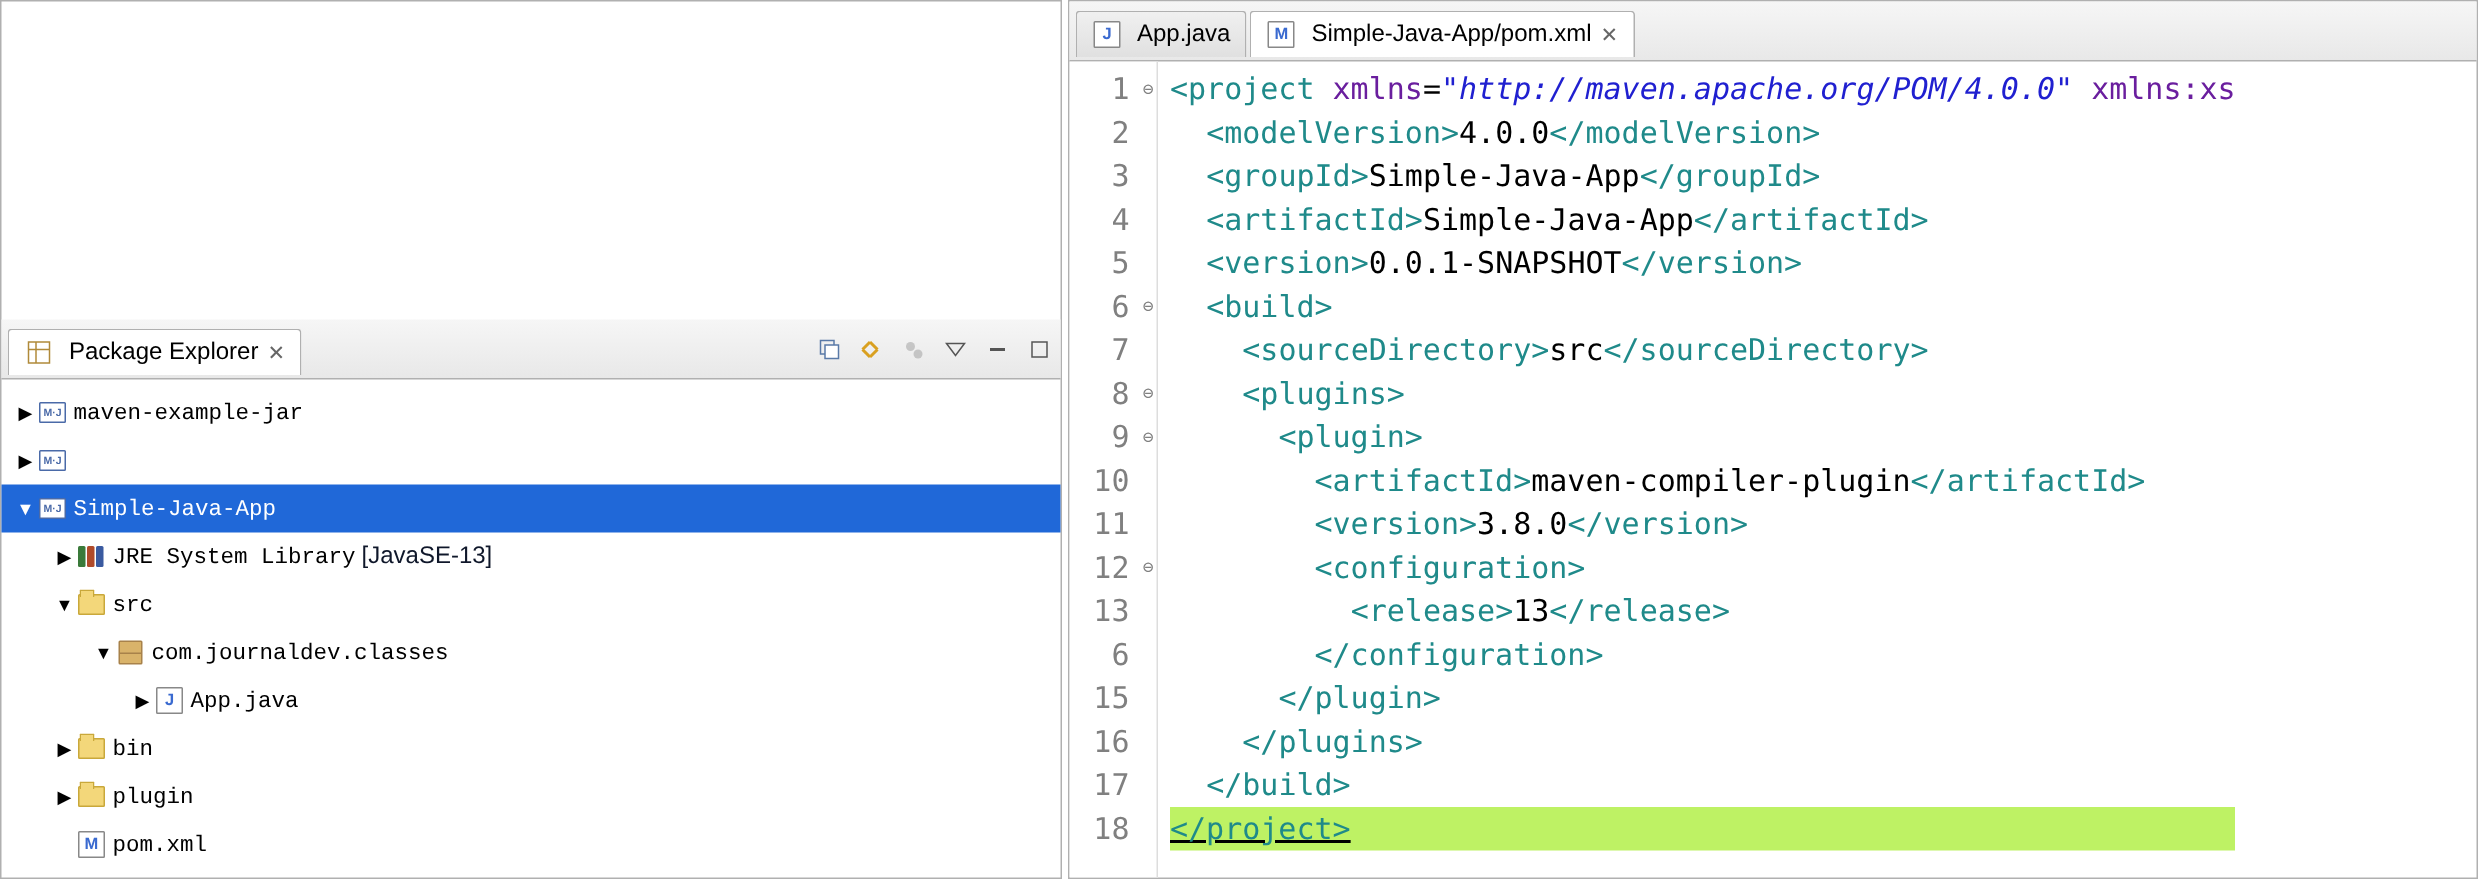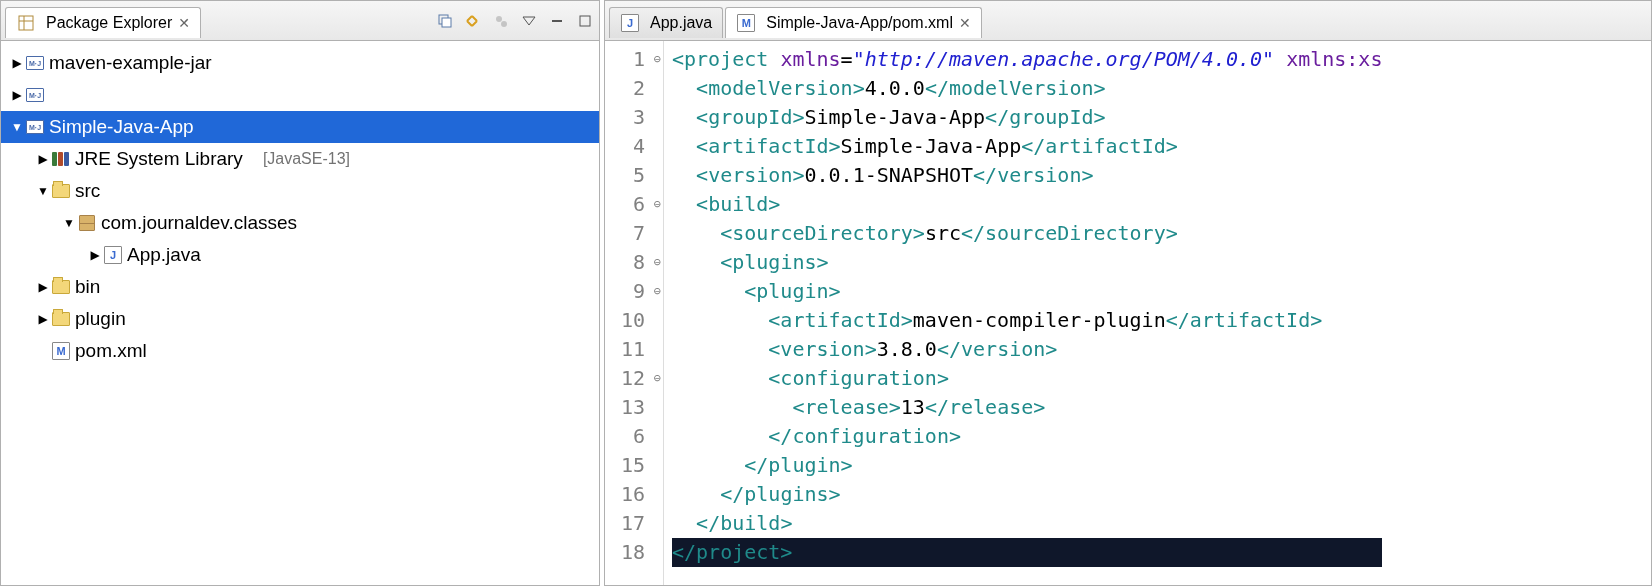--- a/index.html
+++ b/index.html
@@ -1,43 +1,43 @@
 <!DOCTYPE html>
 <html><head>
 <meta charset="utf-8">
 <style>
 * { box-sizing: border-box; margin: 0; padding: 0; }
 body { font-family: -apple-system, "Segoe UI", Arial, sans-serif; font-size: 16px; background: #fff; display: flex; height: 586px; width: 1652px; overflow: hidden; }
 .panel { border: 1px solid #b0b0b0; display: flex; flex-direction: column; }
-.left-panel { width: 600px; margin-right: 4px; }
+.left-panel { width: 708px; margin-right: 4px; justify-content: flex-end; }
 .right-panel { flex: 1; }
 .tab-bar { display: flex; align-items: center; background: linear-gradient(#f6f6f6,#e8e8e8); border-bottom: 1px solid #b0b0b0; height: 40px; padding: 0 4px; }
 .tab { display: flex; align-items: center; gap: 6px; padding: 6px 10px; background: #fff; border: 1px solid #b0b0b0; border-bottom: none; border-radius: 3px 3px 0 0; margin-top: 4px; margin-right: 2px; cursor: pointer; }
 .tab.inactive { background: linear-gradient(#f0f0f0,#e0e0e0); }
 .tab-close { font-size: 14px; color: #666; }
 .toolbar-icons { margin-left: auto; display: flex; gap: 8px; align-items: center; }
 .tbicon { width: 20px; height: 20px; display: inline-flex; align-items: center; justify-content: center; cursor: pointer; }
 .tree { padding: 6px 0; user-select: none; }
 .tree-row { display: flex; align-items: center; height: 32px; padding-left: 8px; cursor: pointer; white-space: nowrap; }
 .tree-row.selected { background: #2068d8; color: #fff; }
 .tree-arrow { width: 16px; text-align: center; font-size: 12px; }
 .tree-icon { width: 20px; display: inline-flex; align-items: center; justify-content: center; margin-right: 4px; }
-.tree-label { font-size: 19px; }
-.tree-suffix { color: #737373; margin-left: 20px; }
+.tree-label { font-size: 15px; font-family: Liberation Mono, monospace; }
+.tree-suffix { color: #0f172a; margin-left: 4px; }
 .indent-1 { padding-left: 34px; }
 .indent-2 { padding-left: 60px; }
 .indent-3 { padding-left: 86px; }
 .editor-body { display: flex; flex: 1; overflow: hidden; font-family: "Menlo","Monaco","Consolas",monospace; font-size: 20px; }
 .gutter { background: #fff; border-right: 1px solid #ddd; text-align: right; padding-top: 4px; }
 .gutter-row { height: 29px; line-height: 29px; display: flex; justify-content: flex-end; align-items: center; padding-right: 2px; }
 .gutter-num { color: #808080; width: 40px; }
 .fold { width: 16px; color: #808080; font-size: 12px; }
 .code { padding: 4px 8px 4px 8px; white-space: pre; }
 .code-line { height: 29px; line-height: 29px; }
-.code-line.current { background: #0f172a; }
+.code-line.current { background: #bef264; text-decoration: underline; }
 .tag { color: #1f8a8a; }
 .text { color: #000; }
 .attr-name { color: #6a1e9e; }
 .attr-val { color: #2020d0; font-style: italic; }
 .mj-icon { width:18px; height:14px; background:#fff; border:1px solid #4a6aa8; display:inline-flex; align-items:center; justify-content:center; font-size:7px; font-weight:bold; color:#4a6aa8; border-radius:1px; }
 .folder-icon { width:18px; height:14px; background:#f3d77a; border:1px solid #c9a83a; border-radius:1px; position:relative; }
 .folder-icon::before { content:""; position:absolute; top:-4px; left:0; width:8px; height:4px; background:#f3d77a; border:1px solid #c9a83a; border-bottom:none; border-radius:1px 1px 0 0;}
 .pkg-icon { width:16px; height:16px; background:#d9b36a; border:1px solid #a8824a; border-radius:1px; position:relative;}
 .pkg-icon::after{content:"";position:absolute;left:0;right:0;top:50%;height:1px;background:#a8824a;}
 .j-icon { width:18px; height:18px; background:#fff; border:1px solid #888; display:inline-flex; align-items:center; justify-content:center; font-size:11px; font-weight:bold; color:#3a6ad0; border-radius:1px;}

